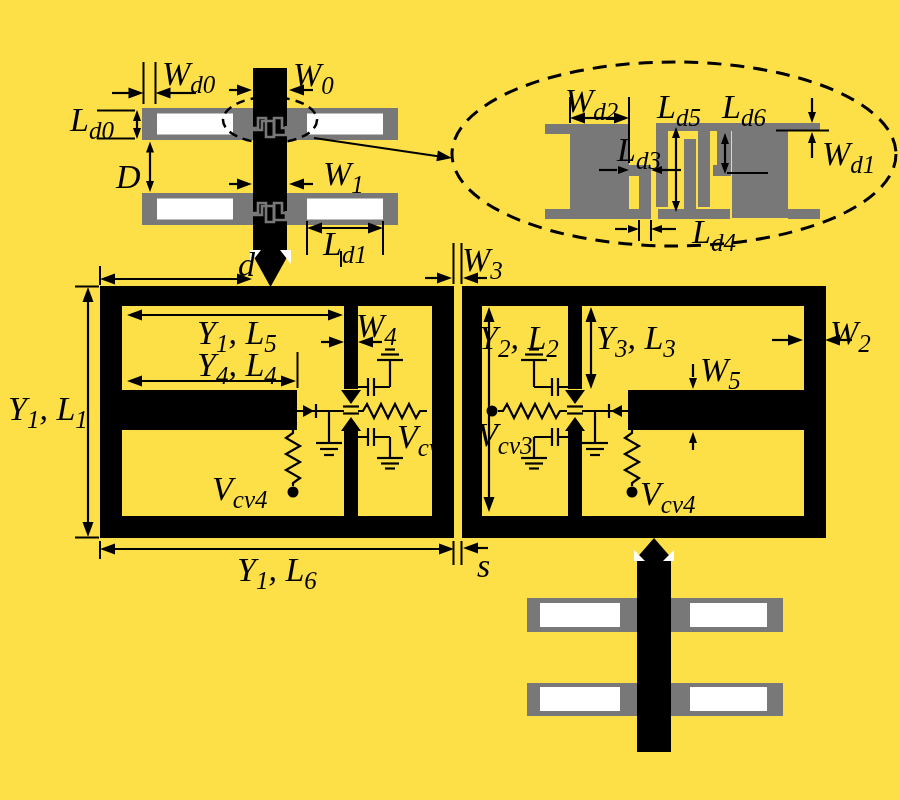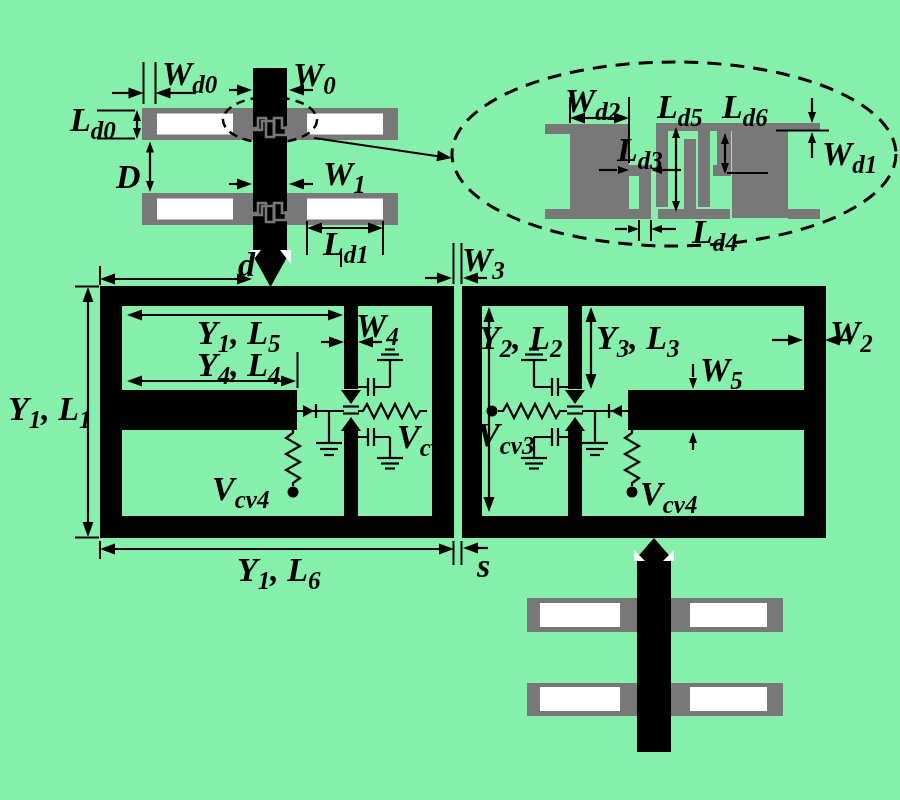--- a/index.html
+++ b/index.html
@@ -1,16 +1,16 @@
 <!DOCTYPE html>
 <html><head>
 <meta charset="utf-8">
 <style>
   html,body{margin:0;padding:0;background:#ffffff;}
-  #stage{position:relative;width:900px;height:800px;background:#86efac;overflow:hidden;font-weight:bold;}
+  #stage{position:relative;width:900px;height:800px;background:#fde047;overflow:hidden;}
   svg text{font-family:"Liberation Serif","DejaVu Serif",serif;font-style:italic;fill:#000;}
   .lbl{font-size:34px;}
   .sub{font-size:25px;}
   .wire{stroke:#000;stroke-width:2.2;fill:none;}
   .tick{stroke:#000;stroke-width:2;fill:none;}
   .dim{stroke:#000;stroke-width:2.2;fill:none;}
   .ink{fill:#000;stroke:none;}
   .dashE{fill:none;stroke:#000;}
 </style>
 </head>

